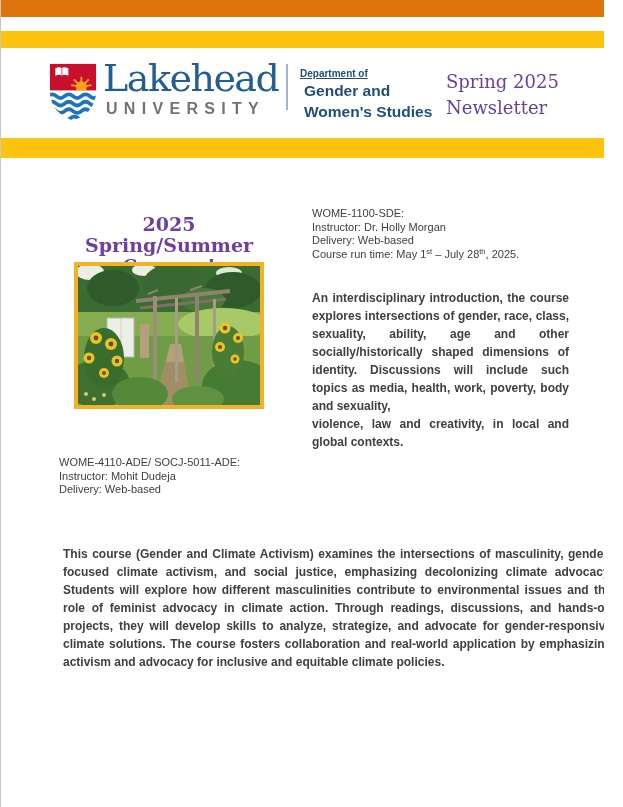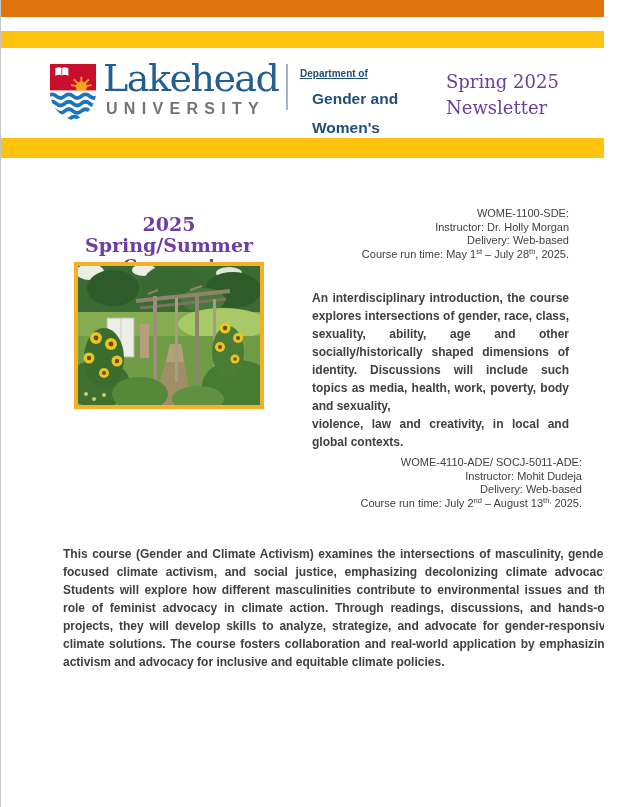--- a/index.html
+++ b/index.html
@@ -22,40 +22,40 @@
     color:#235e91; line-height:36px; white-space:nowrap;
   }
   .wordmark-sub {
     left:105px; top:100px; width:170px;
     font-size:16px; font-weight:bold; letter-spacing:6.3px;
     color:#737373; white-space:nowrap;
   }
   .logo-divider { left:285px; top:64px; width:2px; height:46px; background:#9fb6ce; }
   .dept { left:299px; top:68px; width:150px; color:#1f4e79; }
   .dept-small { font-size:10px; font-weight:bold; margin:0 0 2px 0;text-decoration:underline; }
-  .dept-big { font-size:15.5px; font-weight:bold; line-height:16.5px; margin:12px; }
+  .dept-big { font-size:15.5px; font-weight:bold; line-height:16.5px; margin:4px; }
   .news-title {
     left:445px; top:69px; width:170px;
     font-family:"DejaVu Serif", serif; font-size:18px; line-height:26px;
     color:#6b3e9b; white-space:nowrap;
   }
 
   
   .section-heading {
     left:58px; top:214px; width:220px; text-align:center;
     font-family:"DejaVu Serif", serif; font-weight:bold;
     font-size:19px; line-height:21px; color:#6f3ea3;
   }
   .photo-frame {
     left:73px; top:262px; width:190px; height:147px;
     border:4px solid #f2b126; box-sizing:border-box; background:#7aa94c;
   }
   .photo-frame svg { display:block; }
 
-  .course-head { text-align:right; color:#404040; font-size:11px; line-height:13.5px; }
+  .course-head { text-align:left; color:#404040; font-size:11px; line-height:13.5px; }
   .course-head .bold { font-weight:bold; }
   .course1-head { left:311px; top:207px; width:257px; }
   .course2-head { left:58px; top:456px; width:523px; }
   sup { font-size:7.5px; line-height:0; vertical-align:4px; }
 
   .body-par {
     color:#404040; font-size:12px; line-height:18px;
     text-align:justify; margin:0;font-weight:bold;
   }
   .course1-par { left:311px; top:289px; width:257px; white-space:pre-line; }
@@ -201,18 +201,17 @@
     <div><span>Course run time: May 1</span><sup>st</sup><span> – July 28</span><sup>th</sup><span>, 2025.</span></div>
   </div>
 
   <p class="abs body-par course1-par">An interdisciplinary introduction, the course explores intersections of gender, race, class, sexuality, ability, age and other socially/historically shaped dimensions of identity. Discussions will include such topics as media, health, work, poverty, body and sexuality,
 violence, law and creativity, in local and global contexts.</p>
 
   <div class="abs course-head course2-head">
     <div>WOME-4110-ADE/ SOCJ-5011-ADE:</div>
     <div>Instructor: Mohit Dudeja</div>
     <div>Delivery: Web-based</div>
-    <div><span>Course run time: July 2</span><sup>nd</sup><span> – August 13</span><sup>th,</sup><span> 2025.</span></div>
   </div>
 
   <p class="abs body-par course2-par">This course (Gender and Climate Activism) examines the intersections of masculinity, gender-focused climate activism, and social justice, emphasizing decolonizing climate advocacy. Students will explore how different masculinities contribute to environmental issues and the role of feminist advocacy in climate action. Through readings, discussions, and hands-on projects, they will develop skills to analyze, strategize, and advocate for gender-responsive climate solutions. The course fosters collaboration and real-world application by emphasizing activism and advocacy for inclusive and equitable climate policies.</p>
 
 </div>
 
 </body></html>

